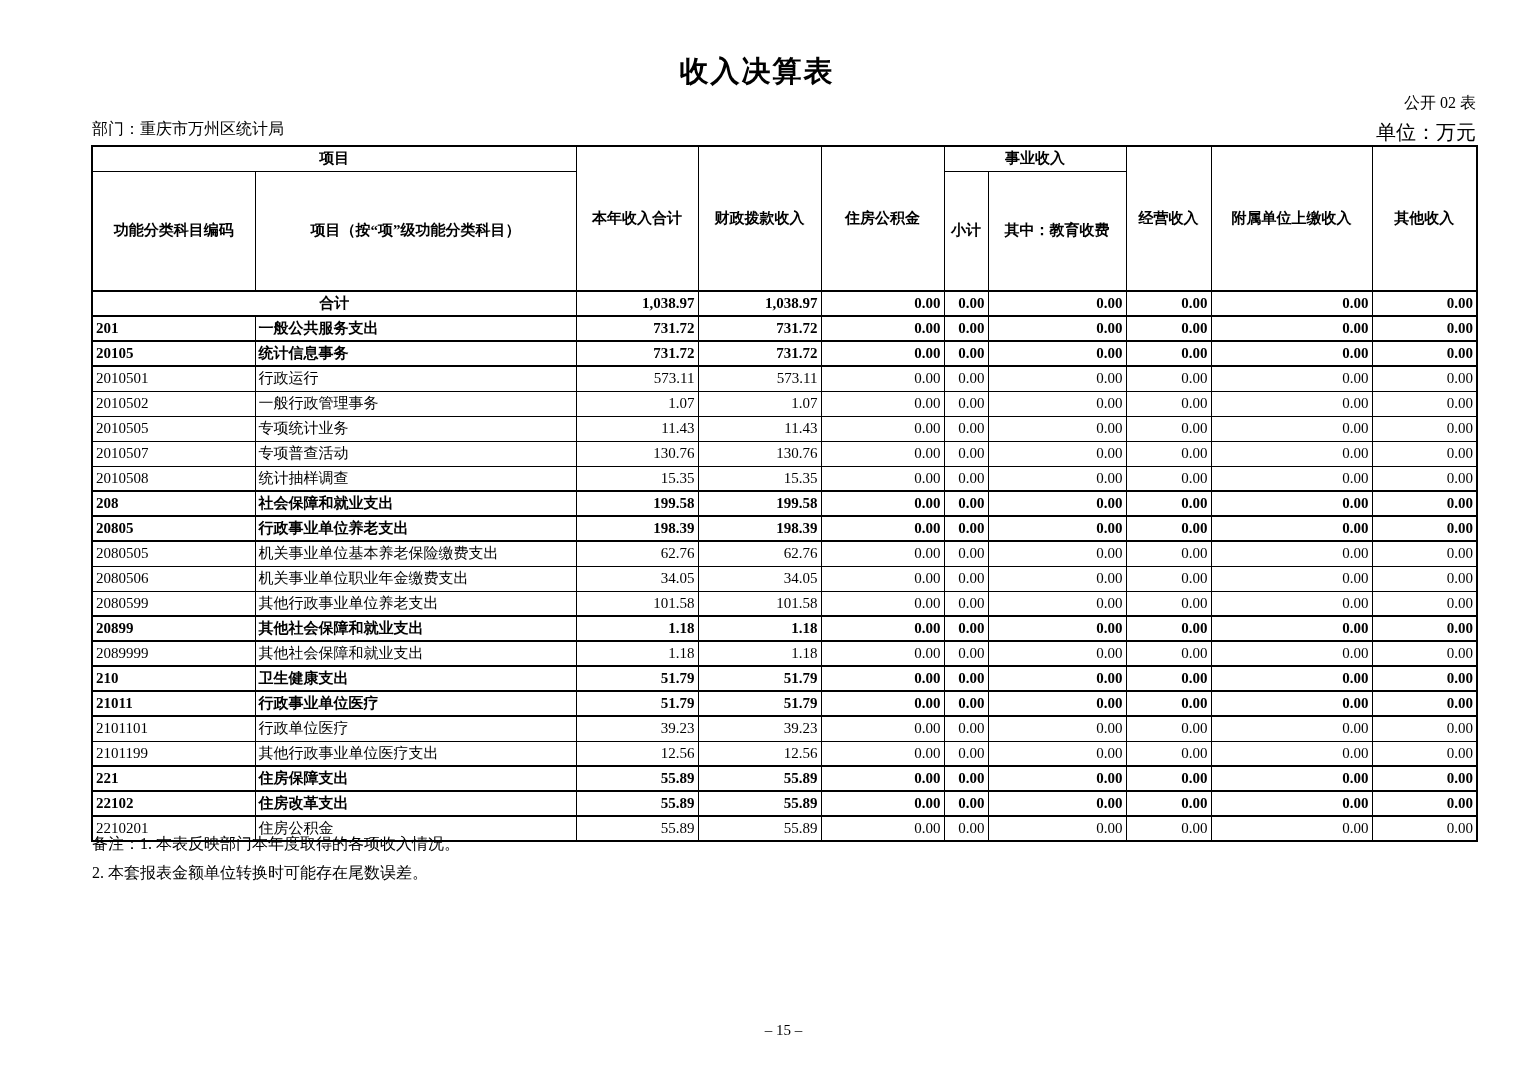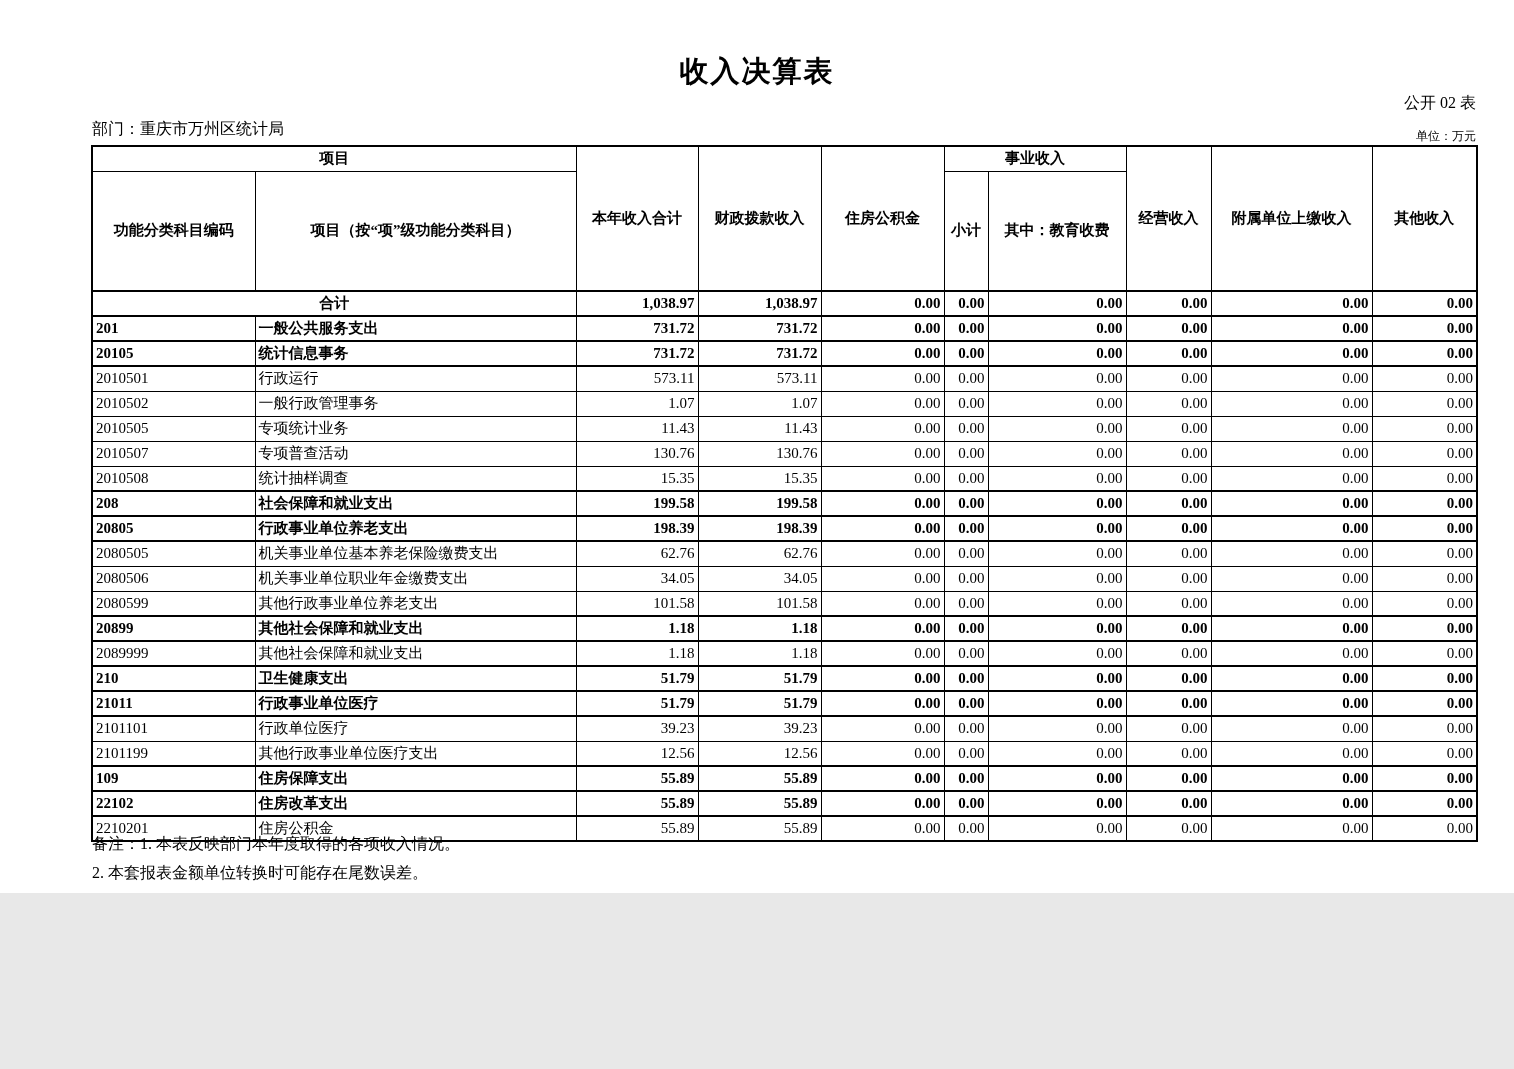--- a/index.html
+++ b/index.html
@@ -1,19 +1,19 @@
 <!DOCTYPE html>
 <html><head>
 <meta charset="utf-8">
 <style>
   * { margin:0; padding:0; box-sizing:border-box; }
   html,body { background:#e8e8e8; }
   .page {
     position:relative;
-    width:1514px; height:893px;
+    width:1514px; height:1069px;
     background:#ffffff;
     font-family:"Liberation Serif", serif;
     color:#000;
     margin:0 auto;
     overflow:hidden;
   }
   .title {
     position:absolute; top:52px; left:0; width:100%;
     text-align:center;
     font-size:29px; font-weight:bold;
@@ -21,22 +21,22 @@
   }
   .public-label {
     position:absolute; top:93px; right:38px;
     font-size:16px;
   }
   .dept-label {
     position:absolute; top:119px; left:92px;
     font-size:16px;
   }
   .unit-label {
-    position:absolute; top:128px; right:38px;
-    font-size:12px;
+    position:absolute; top:119px; right:38px;
+    font-size:20px;
     text-align:right;
   }
   table.income {
     position:absolute; top:145px; left:91px;
     width:1385px;
     border-collapse:collapse;
     table-layout:fixed;
     border:2px solid #000;
   }
   table.income th, table.income td {
@@ -341,21 +341,21 @@
           <td class="num-cell">12.56</td>
           <td class="num-cell">12.56</td>
           <td class="num-cell">0.00</td>
           <td class="num-cell">0.00</td>
           <td class="num-cell">0.00</td>
           <td class="num-cell">0.00</td>
           <td class="num-cell">0.00</td>
           <td class="num-cell">0.00</td>
         </tr>
         <tr class="bold-row">
-          <td class="code-cell">109</td>
+          <td class="code-cell">221</td>
           <td class="name-cell">住房保障支出</td>
           <td class="num-cell">55.89</td>
           <td class="num-cell">55.89</td>
           <td class="num-cell">0.00</td>
           <td class="num-cell">0.00</td>
           <td class="num-cell">0.00</td>
           <td class="num-cell">0.00</td>
           <td class="num-cell">0.00</td>
           <td class="num-cell">0.00</td>
         </tr>

